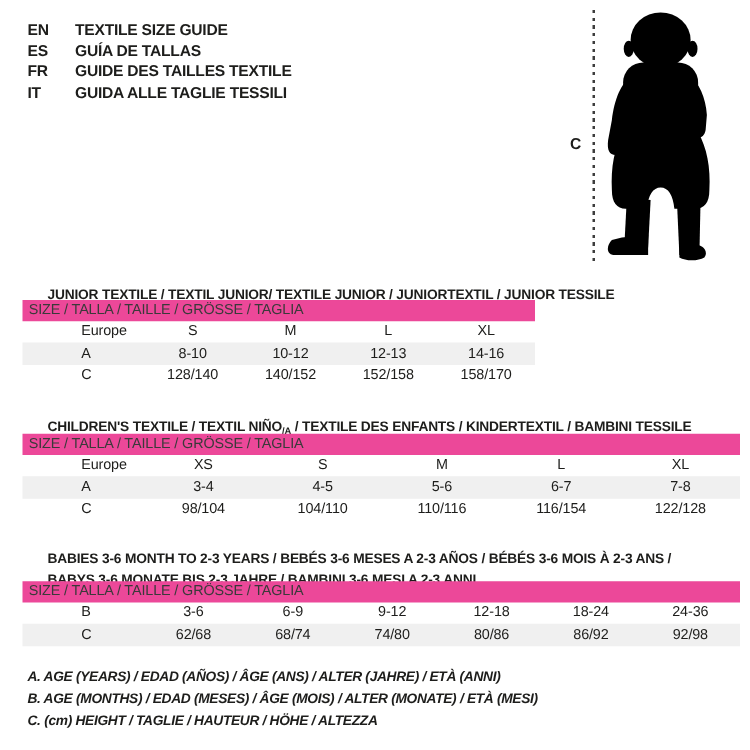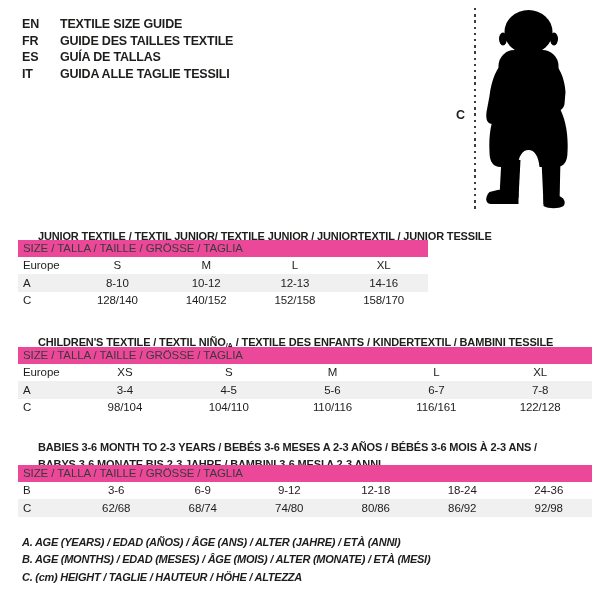--- a/index.html
+++ b/index.html
@@ -20,45 +20,45 @@
 
   
   .ttl{position:absolute;left:22px;margin:16px;font-size:11px;font-weight:bold;
        letter-spacing:-0.15px;white-space:nowrap;text-align:right;}
   .bar{position:absolute;left:18px;height:16.5px;background:#ec4899;
        font-size:11.5px;line-height:16.5px;padding-left:5px;box-sizing:border-box;
        color:#3a3a3a;letter-spacing:-0.1px;white-space:nowrap;}
   .grid{position:absolute;left:18px;}
   .row{display:flex;height:17.6px;align-items:center;font-size:11.5px;letter-spacing:-0.1px;}
   .row.alt{background:#f0f0f0;}
-  .row .lab{width:50px;padding-left:5px;}
+  .row .lab{width:50px;padding-left:5px;margin-left:42px;}
   .row .cell{flex:1;text-align:center;}
   .sub{font-size:7.5px;vertical-align:-2px;}
 
   
   .foot{position:absolute;left:22px;font-weight:bold;font-size:11px;
         line-height:17.3px;letter-spacing:-0.25px;white-space:nowrap;font-style:italic;}
 </style>
 </head>
 <body>
 
 <div class="page">
 
   <section class="lang">
     <div class="lang-row">
       <span class="code">EN</span>
       <span>TEXTILE SIZE GUIDE</span>
     </div>
     <div class="lang-row">
+      <span class="code">ES</span>
+      <span>GUÍA DE TALLAS</span>
+    </div>
+    <div class="lang-row">
       <span class="code">FR</span>
       <span>GUIDE DES TAILLES TEXTILE</span>
-    </div>
-    <div class="lang-row">
-      <span class="code">ES</span>
-      <span>GUÍA DE TALLAS</span>
     </div>
     <div class="lang-row">
       <span class="code">IT</span>
       <span>GUIDA ALLE TAGLIE TESSILI</span>
     </div>
   </section>
 
   <div class="c-label">C</div>
   <div class="dotline"></div>
   <svg class="baby" viewBox="0 0 92 204">
@@ -120,21 +120,21 @@
       <span class="cell">4-5</span>
       <span class="cell">5-6</span>
       <span class="cell">6-7</span>
       <span class="cell">7-8</span>
     </div>
     <div class="row">
       <span class="lab">C</span>
       <span class="cell">98/104</span>
       <span class="cell">104/110</span>
       <span class="cell">110/116</span>
-      <span class="cell">116/161</span>
+      <span class="cell">116/154</span>
       <span class="cell">122/128</span>
     </div>
   </div>
 
   <h2 class="ttl" style="top:425px">BABIES 3-6 MONTH TO 2-3 YEARS / BEBÉS 3-6 MESES A 2-3 AÑOS / BÉBÉS 3-6 MOIS À 2-3 ANS /</h2>
   <h2 class="ttl" style="top:442px">BABYS 3-6 MONATE BIS 2-3 JAHRE / BAMBINI 3-6 MESI A 2-3 ANNI</h2>
   <div class="bar" style="top:465px;width:574px">SIZE / TALLA / TAILLE / GRÖSSE / TAGLIA</div>
   <div class="grid" style="top:481.5px;width:574px">
     <div class="row">
       <span class="lab">B</span>

